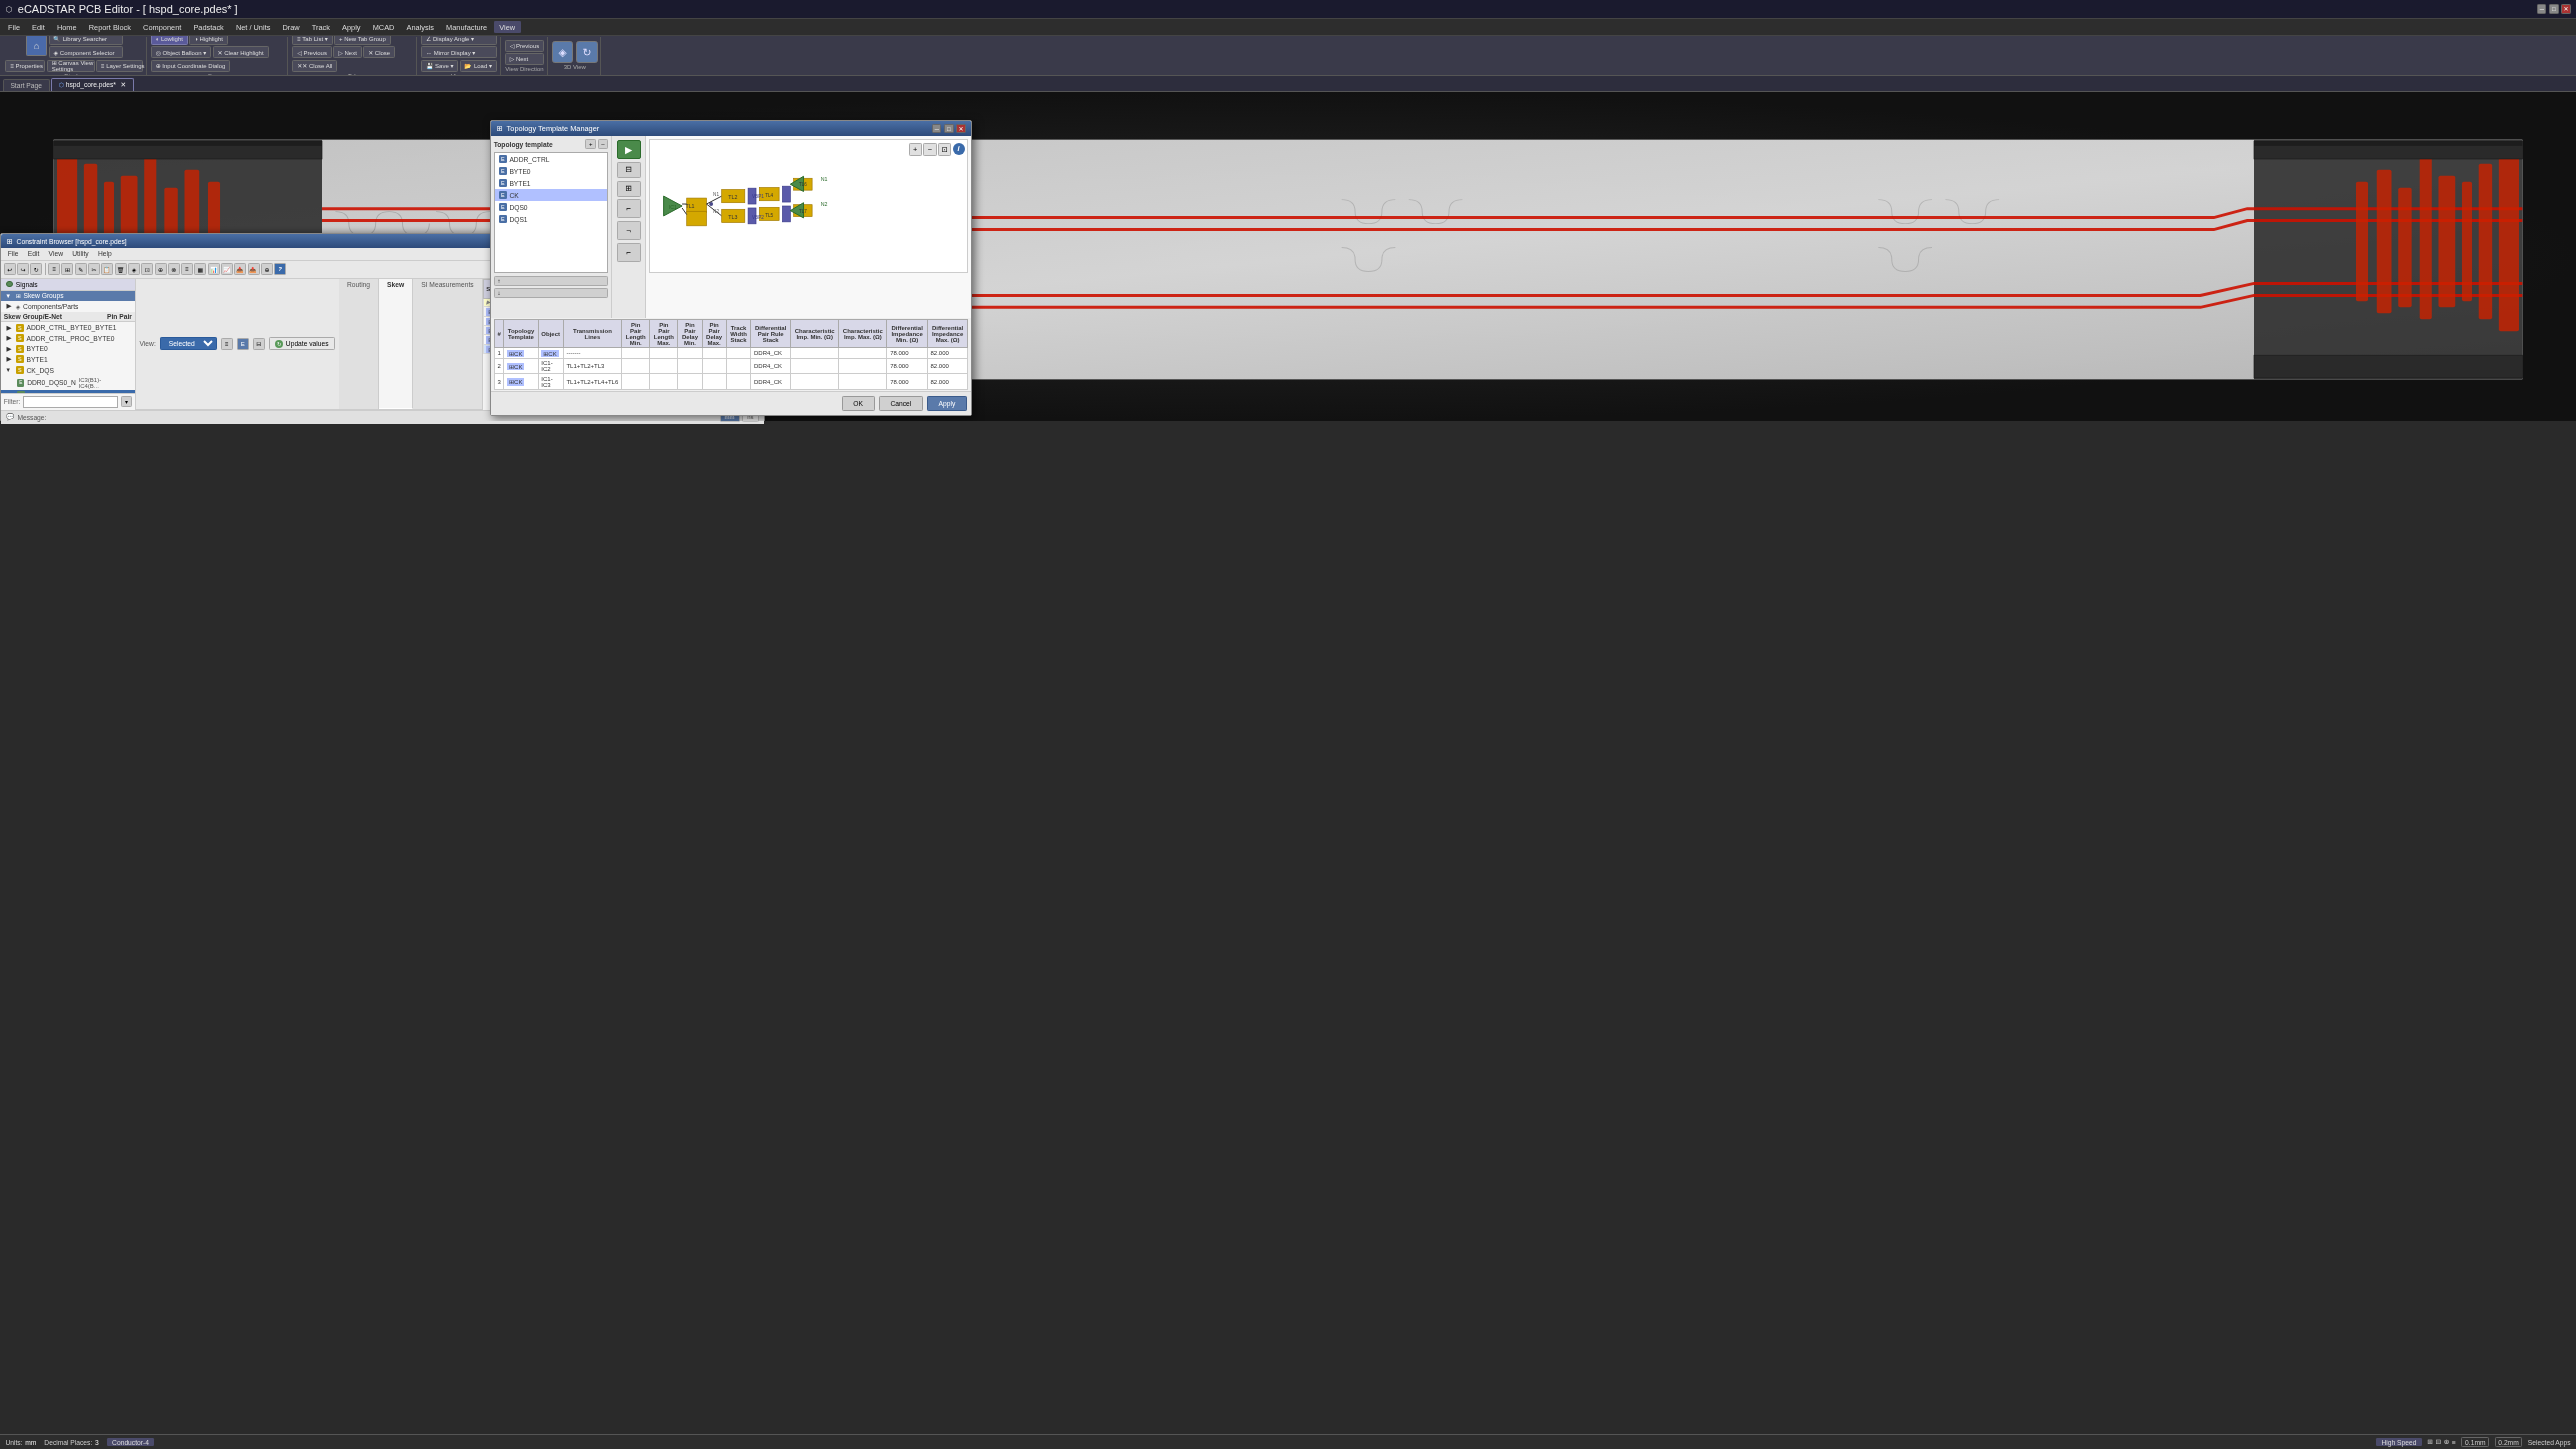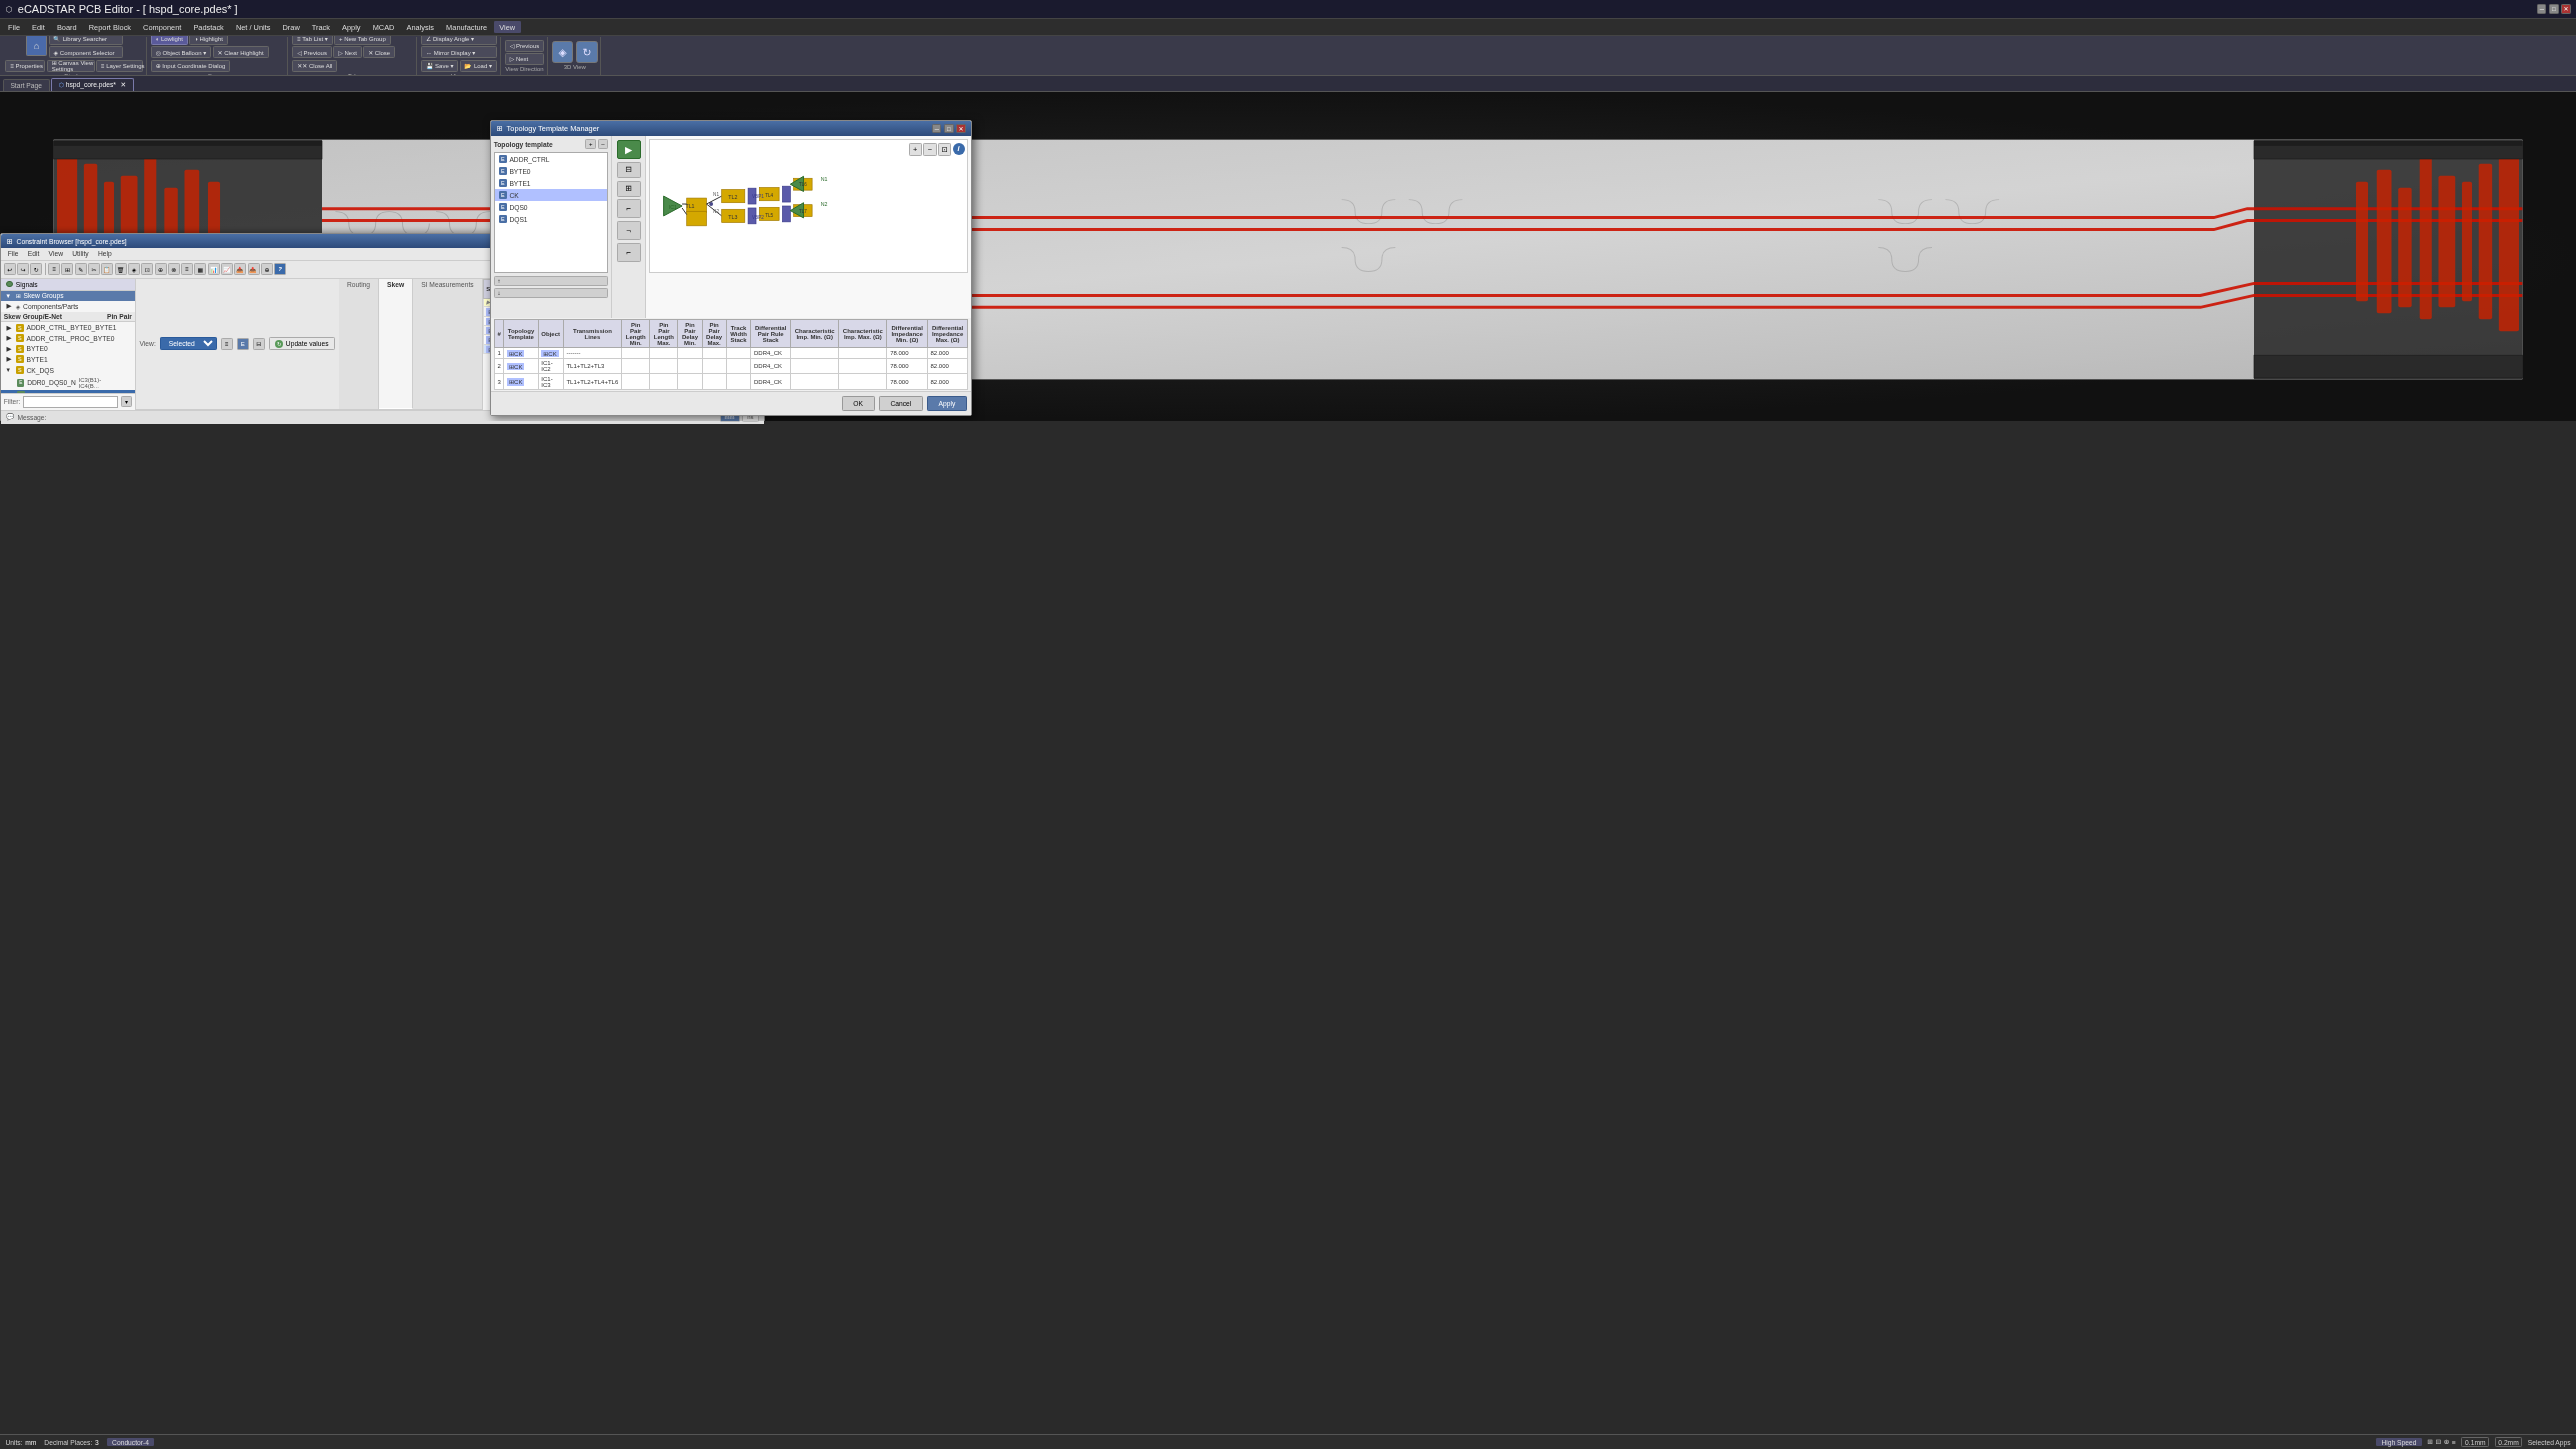--- a/index.html
+++ b/index.html
@@ -715,21 +715,21 @@
   <div class="title-bar-icons">
     <div class="dialog-btn-small">─</div>
     <div class="dialog-btn-small">□</div>
     <div class="dialog-btn-small" style="background:#aa3333;">✕</div>
   </div>
 </div>
 
 <div class="menu-bar">
   <span class="menu-item">File</span>
   <span class="menu-item">Edit</span>
-  <span class="menu-item">Board</span>
+  <span class="menu-item">Home</span>
   <span class="menu-item">Report Block</span>
   <span class="menu-item">Component</span>
   <span class="menu-item">Padstack</span>
   <span class="menu-item">Net / Units</span>
   <span class="menu-item">Draw</span>
   <span class="menu-item">Track</span>
   <span class="menu-item">Apply</span>
   <span class="menu-item">MCAD</span>
   <span class="menu-item">Analysis</span>
   <span class="menu-item">Manufacture</span>

